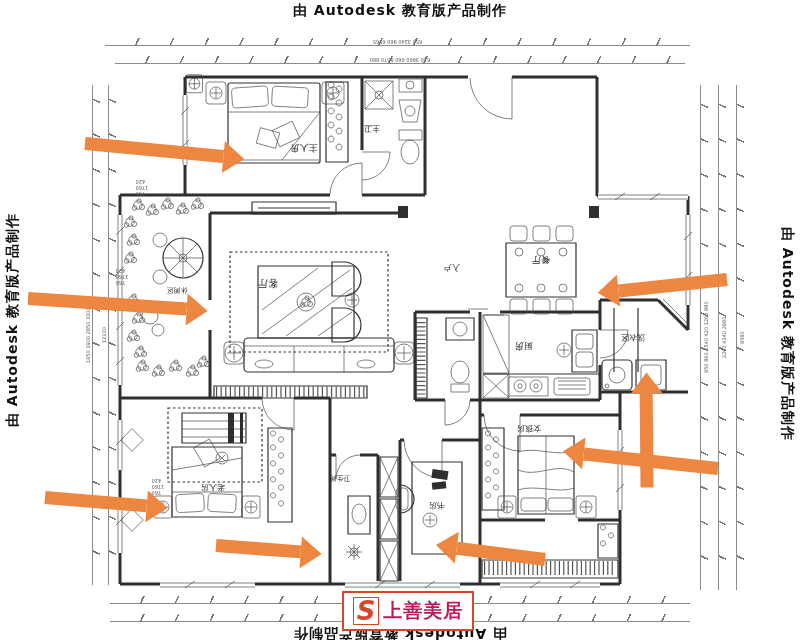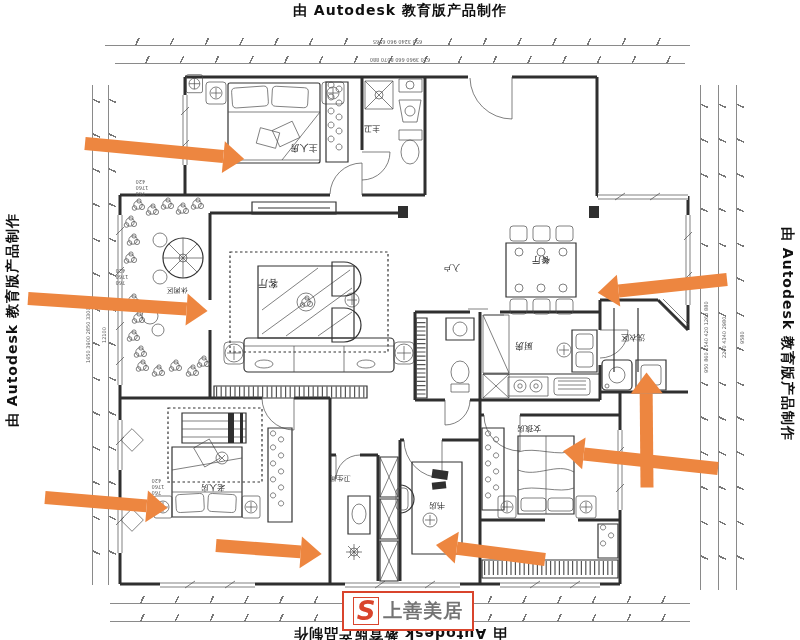--- a/index.html
+++ b/index.html
@@ -33,21 +33,21 @@
            transform:rotate(180deg);display:flex;justify-content:space-around;white-space:nowrap;overflow:hidden;}
   
   .arrow{position:absolute;height:13px;background:#ED8640;transform-origin:0 50%;}
   .arrow i{position:absolute;right:-21px;top:50%;margin-top:-16px;width:0;height:0;
            border-left:21px solid #ED8640;border-top:16px solid transparent;border-bottom:16px solid transparent;}
   
   .logo{position:absolute;left:342px;top:591px;width:128px;height:36px;background:#fff;
         border:2px solid #D9442C;display:flex;align-items:center;justify-content:center;gap:4px;z-index:5;}
   .logo .glyph{color:#D9442C;font-weight:bold;font-size:26px;line-height:26px;border:1.5px solid #D9442C;
                padding:0 3px;font-style:italic;}
-  .logo .brand{color:#737373;font-weight:bold;font-size:19px;letter-spacing:1px;}
+  .logo .brand{color:#be185d;font-weight:bold;font-size:19px;letter-spacing:1px;}
 </style>
 </head>
 <body>
 
 <div id="stage">
 
   <svg width="800" height="640" viewBox="0 0 800 640">
     <defs>
       <g id="pl">
           <circle r="4.2" class="t"></circle>

